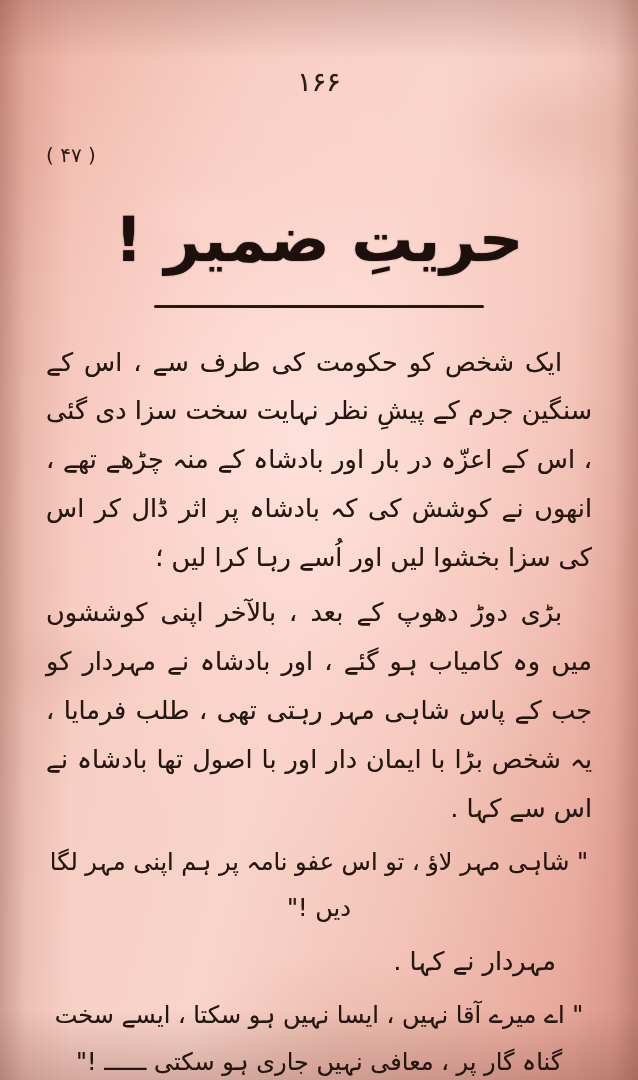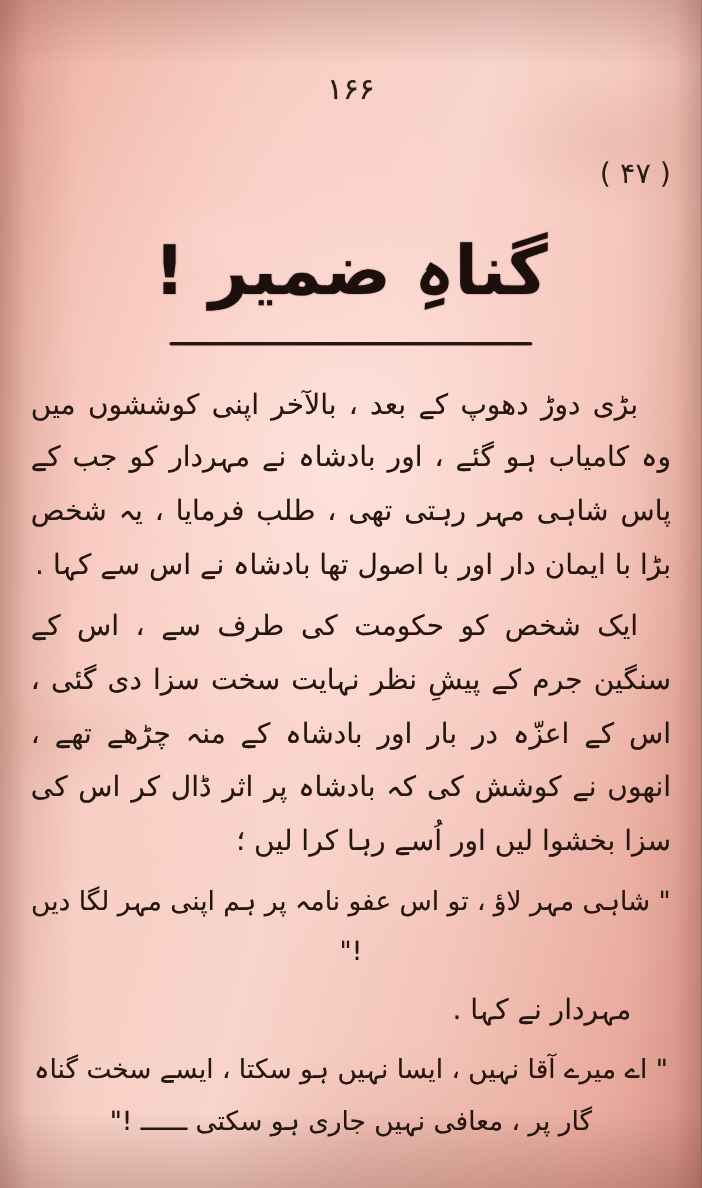--- a/index.html
+++ b/index.html
@@ -43,40 +43,40 @@
       radial-gradient(ellipse 160px 90px at 88% 12%, rgba(190,120,105,0.35), rgba(0,0,0,0) 70%),
       radial-gradient(ellipse 120px 70px at 10% 62%, rgba(190,120,105,0.28), rgba(0,0,0,0) 70%),
       radial-gradient(ellipse 220px 120px at 55% 96%, rgba(175,105,92,0.30), rgba(0,0,0,0) 72%),
       radial-gradient(ellipse 90px 50px at 30% 20%, rgba(255,240,235,0.30), rgba(0,0,0,0) 70%);
   }
 
   .content {
     position: relative;
     z-index: 2;
     height: 100%;
-    padding: 0 28px;
+    padding: 0 46px;
     box-sizing: border-box;
     direction: rtl;
     text-align: right;
     color: #231712;
   }
 
   .page-number {
     text-align: center;
     font-family: "DejaVu Sans", sans-serif;
     font-size: 27px;
     letter-spacing: 1px;
     padding-top: 66px;
     color: #2a1a14;
     text-shadow: 0 0 1px rgba(60,30,22,0.55);
   }
 
   .chapter-number {
-    text-align: right;
-    font-size: 26px;
+    text-align: left;
+    font-size: 20px;
     margin-top: 46px;
     color: #2a1a14;
     direction: ltr;
   }
 
   .title {
     text-align: center;
     font-size: 62px;
     font-weight: bold;
     margin-top: 34px;
@@ -129,26 +129,26 @@
 </head>
 <body>
 
 <div class="page">
   <div class="content">
 
     <div class="page-number">۱۶۶</div>
 
     <div class="chapter-number">( ۴۷ )</div>
 
-    <div class="title">گناہِ ضمیر !</div>
+    <div class="title">حریتِ ضمیر !</div>
 
     <div class="rule"></div>
 
     <div class="body-text">
+      <p class="para indent">ایک شخص کو حکومت کی طرف سے ، اس کے سنگین جرم کے پیشِ نظر نہایت سخت سزا دی گئی ، اس کے اعزّہ در بار اور بادشاہ کے منہ چڑھے تھے ، انھوں نے کوشش کی کہ بادشاہ پر اثر ڈال کر اس کی سزا بخشوا لیں اور اُسے رہا کرا لیں ؛</p>
       <p class="para indent">بڑی دوڑ دھوپ کے بعد ، بالآخر اپنی کوششوں میں وہ کامیاب ہو گئے ، اور بادشاہ نے مہردار کو جب کے پاس شاہی مہر رہتی تھی ، طلب فرمایا ، یہ شخص بڑا با ایمان دار اور با اصول تھا بادشاہ نے اس سے کہا .</p>
-      <p class="para indent">ایک شخص کو حکومت کی طرف سے ، اس کے سنگین جرم کے پیشِ نظر نہایت سخت سزا دی گئی ، اس کے اعزّہ در بار اور بادشاہ کے منہ چڑھے تھے ، انھوں نے کوشش کی کہ بادشاہ پر اثر ڈال کر اس کی سزا بخشوا لیں اور اُسے رہا کرا لیں ؛</p>
       <p class="para dialogue">" شاہی مہر لاؤ ، تو اس عفو نامہ پر ہم اپنی مہر لگا دیں !"</p>
       <p class="para dialogue-right">مہردار نے کہا .</p>
       <p class="para dialogue-wide">" اے میرے آقا نہیں ، ایسا نہیں ہو سکتا ، ایسے سخت گناہ گار پر ، معافی نہیں جاری ہو سکتی ــــــ !"</p>
     </div>
 
   </div>
 </div>
 
 </body></html>

